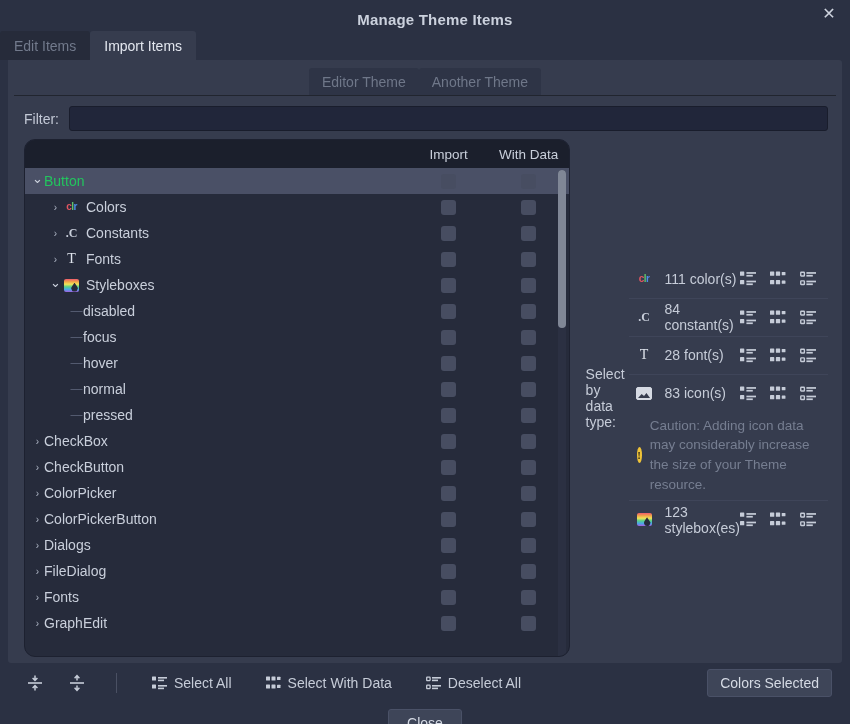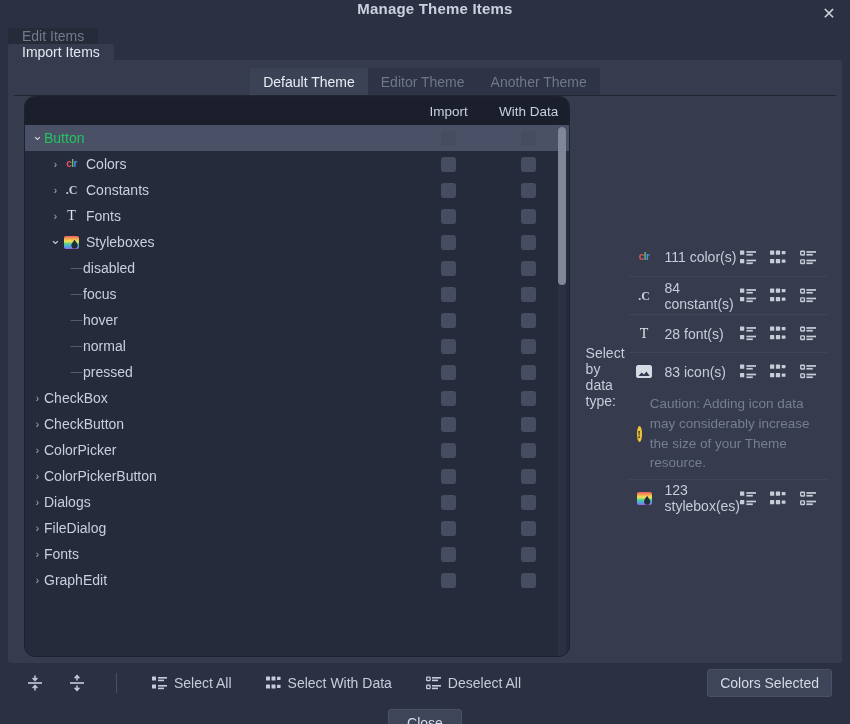--- a/index.html
+++ b/index.html
@@ -10,43 +10,42 @@
     font-family: "Liberation Sans", sans-serif;
     font-size: 14px;
     color: #c6ccd8;
     overflow: hidden;
   }
 
   
   .titlebar {
     position: relative;
     height: 28px;
-    display: flex; align-items: flex-start; justify-content: center;
+    display: flex; align-items: flex-end; justify-content: center;
     background: #2b3143;
     padding-left: 20px;
   }
   .titlebar .title {
     font-size: 15px; font-weight: bold; color: #cbd1dd;
     letter-spacing: .2px;
   }
   .titlebar .close-x {
     position: absolute; right: 10px; top: 3px;
     width: 22px; height: 22px;
     display: flex; align-items: center; justify-content: center;
     font-size: 16px; color: #cdd2dd; cursor: pointer;
     line-height: 1;
   }
 
   
   .tabbar-outer {
-    display: flex; align-items: flex-start;
+    display: flex; align-items: flex-end;
     height: 32px;
-    padding-left: 8px;
+    padding-left: 0;
     background: #2b3143;
-    flex-direction: column;
   }
   .tab {
     height: 29px;
     padding: 0 14px;
     display: flex; align-items: center;
     font-size: 14px;
     cursor: pointer;
     border-radius: 3px 3px 0 0;
   }
   .tab.inactive { color: #727a8c; background: #262b3a; }
@@ -311,25 +310,28 @@
 </div>
 
 <div class="tabbar-outer">
   <div class="tab inactive">Edit Items</div>
   <div class="tab active">Import Items</div>
 </div>
 
 <div class="panel">
 
   <div class="tabbar-inner">
-    <div class="tab2 active">Default Theme</div>
     <div class="tab2 inactive">Editor Theme</div>
     <div class="tab2 inactive">Another Theme</div>
   </div>
 
+  <div class="filter-row">
+    <div class="filter-label">Filter:</div>
+    <input class="filter-input" type="text" placeholder="" style="">
+  </div>
 
   <div class="body">
 
     <div class="tree-wrap">
       <div class="tree-head">
         <div class="spacer"></div>
         <div class="col">Import</div>
         <div class="col">With Data</div>
       </div>
       <div class="tree-rows" id="tree-rows">

